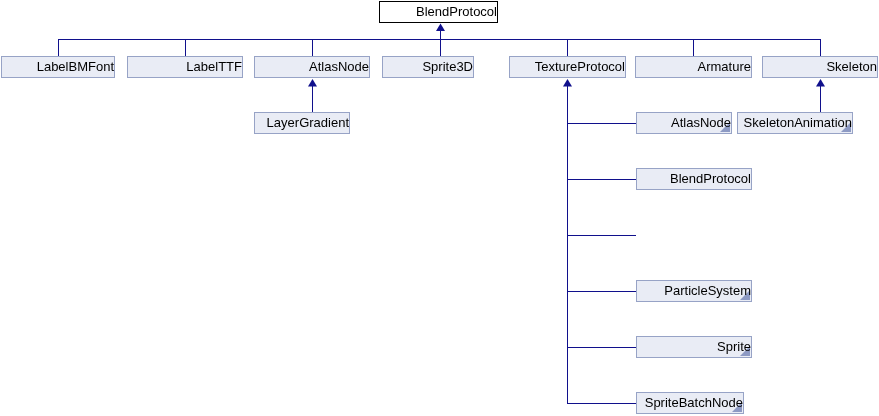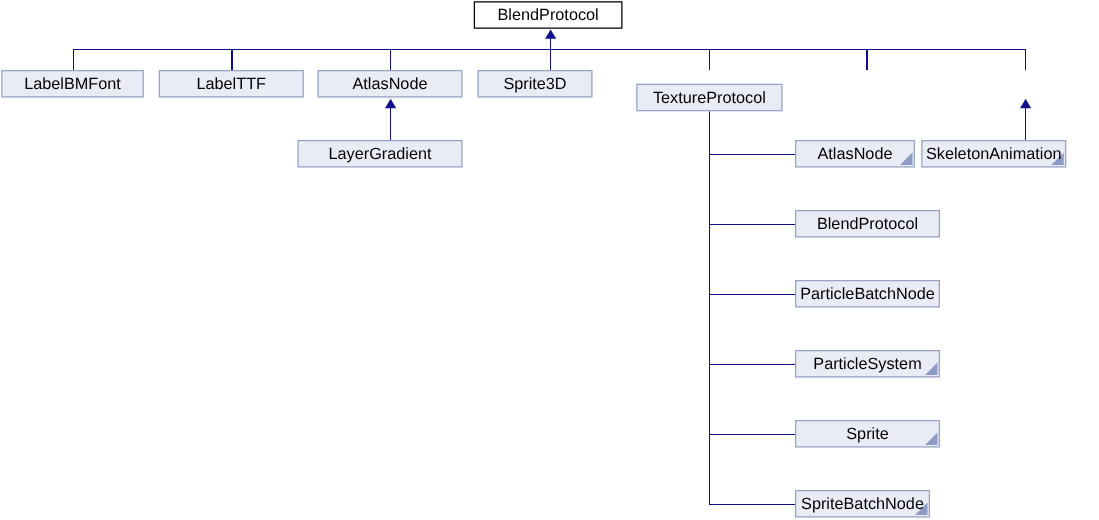--- a/index.html
+++ b/index.html
@@ -16,21 +16,21 @@
   svg.wires{position:absolute;left:0;top:0;z-index:1;}
   svg.wires line{stroke:var(--line,#10108c);stroke-width:1;shape-rendering:crispEdges;}
   svg.wires polygon{fill:var(--line,#10108c);stroke:none;}
   .node{
     position:absolute;z-index:2;
     height:22px;box-sizing:border-box;
     background:var(--node-fill,#e9ecf5);
     border:1px solid var(--node-border,#97a3c6);
     color:var(--text,#000);
     font-size:13px;line-height:20px;
-    text-align:center;white-space:nowrap;
+    text-align:right;white-space:nowrap;
     cursor:pointer;
   }
   .node.root{
     background:var(--root-fill,#fff);
     border:1px solid var(--root-border,#000);
   }
   .node .lbl{position:relative;z-index:2;}
   .fold{
     position:absolute;right:1px;bottom:1px;z-index:1;
     width:0;height:0;
@@ -84,40 +84,43 @@
   </div>
   <div class="node" style="left:127px;top:56px;width:116px">
     <span class="lbl">LabelTTF</span>
   </div>
   <div class="node" style="left:254px;top:56px;width:116px">
     <span class="lbl">AtlasNode</span>
   </div>
   <div class="node" style="left:382px;top:56px;width:92px">
     <span class="lbl">Sprite3D</span>
   </div>
-  <div class="node" style="left:509px;top:67px;width:117px">
+  <div class="node" style="left:509px;top:56px;width:117px">
     <span class="lbl">TextureProtocol</span>
   </div>
+  <div class="node" style="left:635px;top:56px;width:117px">
+    <span class="lbl">Armature</span>
+  </div>
+  <div class="node" style="left:762px;top:56px;width:116px">
+    <span class="lbl">Skeleton</span>
+  </div>
 
-  <div class="node" style="left:238px;top:112px;width:132px">
+  <div class="node" style="left:254px;top:112px;width:96px">
     <span class="lbl">LayerGradient</span>
   </div>
   <div class="node" style="left:636px;top:112px;width:96px">
     <span class="lbl">AtlasNode</span>
     <i class="fold"></i>
   </div>
   <div class="node" style="left:737px;top:112px;width:116px">
     <span class="lbl">SkeletonAnimation</span>
     <i class="fold"></i>
   </div>
   <div class="node" style="left:636px;top:168px;width:116px">
     <span class="lbl">BlendProtocol</span>
-  </div>
-  <div class="node" style="left:636px;top:224px;width:116px">
-    <span class="lbl">ParticleBatchNode</span>
   </div>
   <div class="node" style="left:636px;top:280px;width:116px">
     <span class="lbl">ParticleSystem</span>
     <i class="fold"></i>
   </div>
   <div class="node" style="left:636px;top:336px;width:116px">
     <span class="lbl">Sprite</span>
     <i class="fold"></i>
   </div>
   <div class="node" style="left:636px;top:392px;width:108px">

